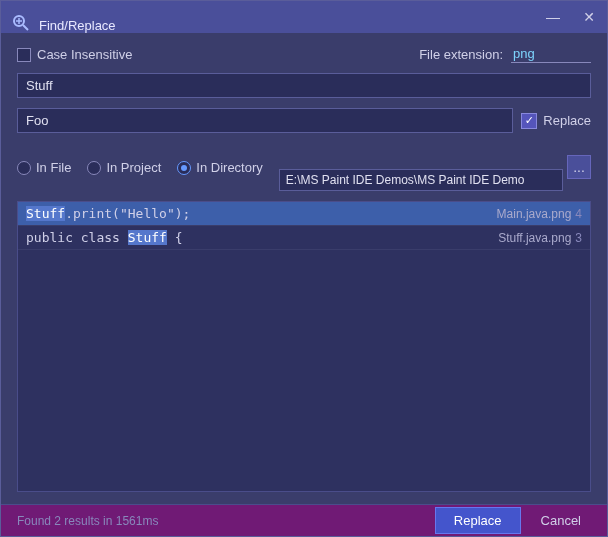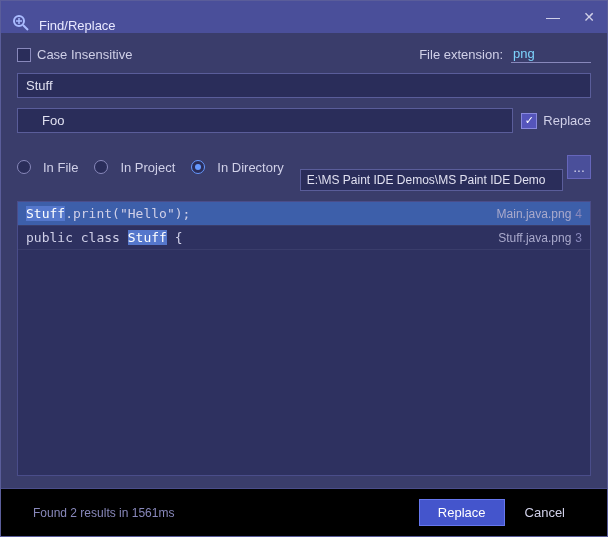--- a/index.html
+++ b/index.html
@@ -145,21 +145,21 @@
     .replace-row {
       display: flex;
       align-items: center;
       gap: 8px;
     }
     .replace-input {
       background: #2a2d5a;
       border: 1px solid #5a5d9a;
       color: #e0e0f0;
       font-size: 13px;
-      padding: 4px 24px;
+      padding: 4px 8px;
       outline: none;
       flex: 1;
     }
     .replace-checkbox-group {
       display: flex;
       align-items: center;
       gap: 6px;
       flex-shrink: 0;
     }
     .replace-checkbox {
@@ -179,22 +179,22 @@
     }
 
     
     .scope-row {
       display: flex;
       align-items: center;
       gap: 16px;
     }
     .radio-label {
       display: flex;
-      align-items: flex-start;
-      gap: 12px;
+      align-items: flex-end;
+      gap: 5px;
       cursor: pointer;
       color: #d0d0e8;
       font-size: 13px;
     }
     .radio-outer {
       width: 14px;
       height: 14px;
       border-radius: 50%;
       border: 1.5px solid #8888bb;
       background: #2a2d5a;
@@ -278,25 +278,25 @@
       color: #aaaacc;
       margin-right: 4px;
     }
     .result-line {
       font-size: 12px;
       color: #8888bb;
     }
 
     
     .status-bar {
-      height: 48px;
-      display: flex;
-      align-items: center;
-      padding: 0 32px;
-      background: #000000;
+      height: 32px;
+      display: flex;
+      align-items: center;
+      padding: 0 16px;
+      background: #701a75;
       border-top: 1px solid #4a4d8a;
       flex-shrink: 0;
     }
     .status-text {
       flex: 1;
       font-size: 12px;
       color: #8888bb;
     }
     .action-buttons {
       display: flex;

